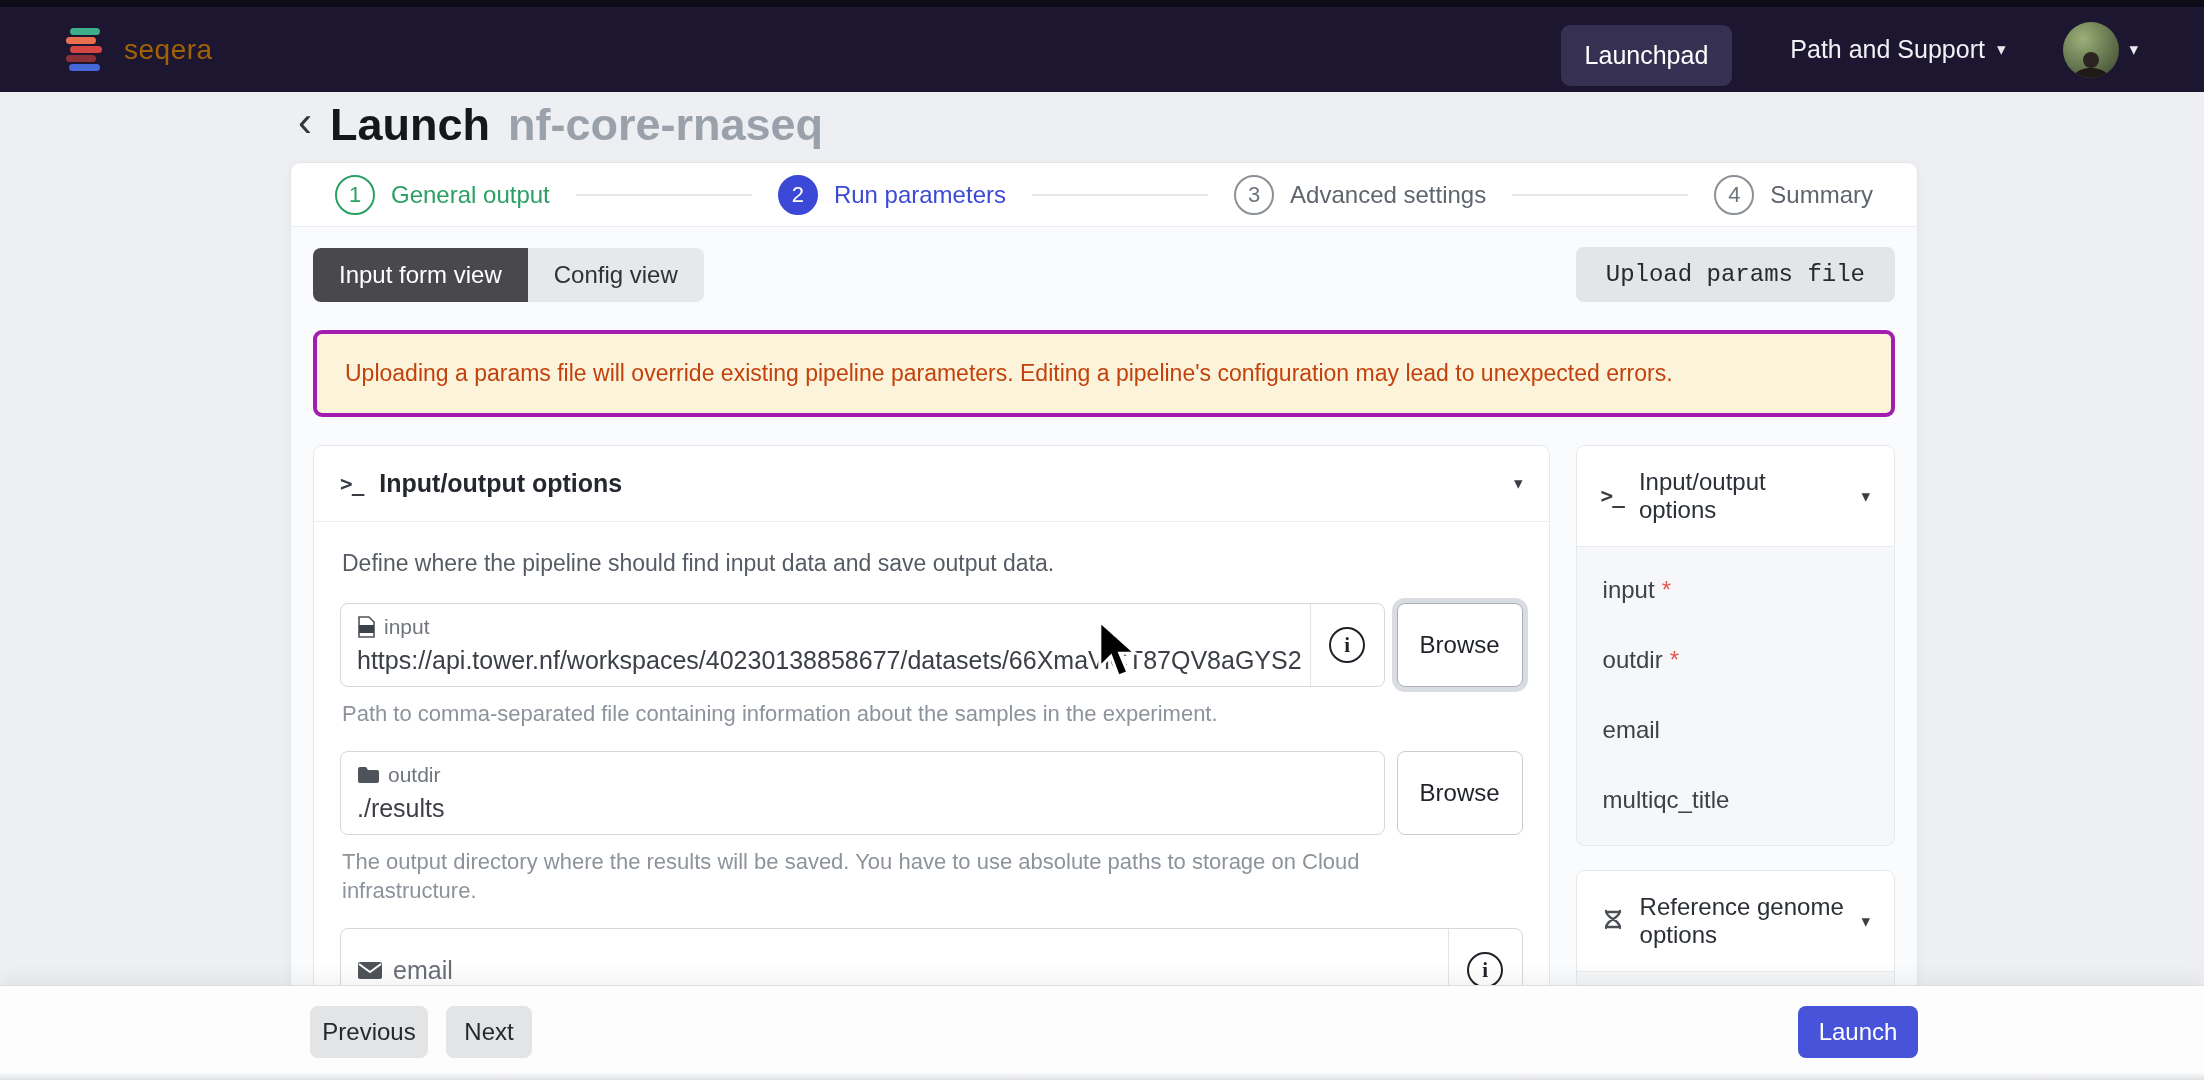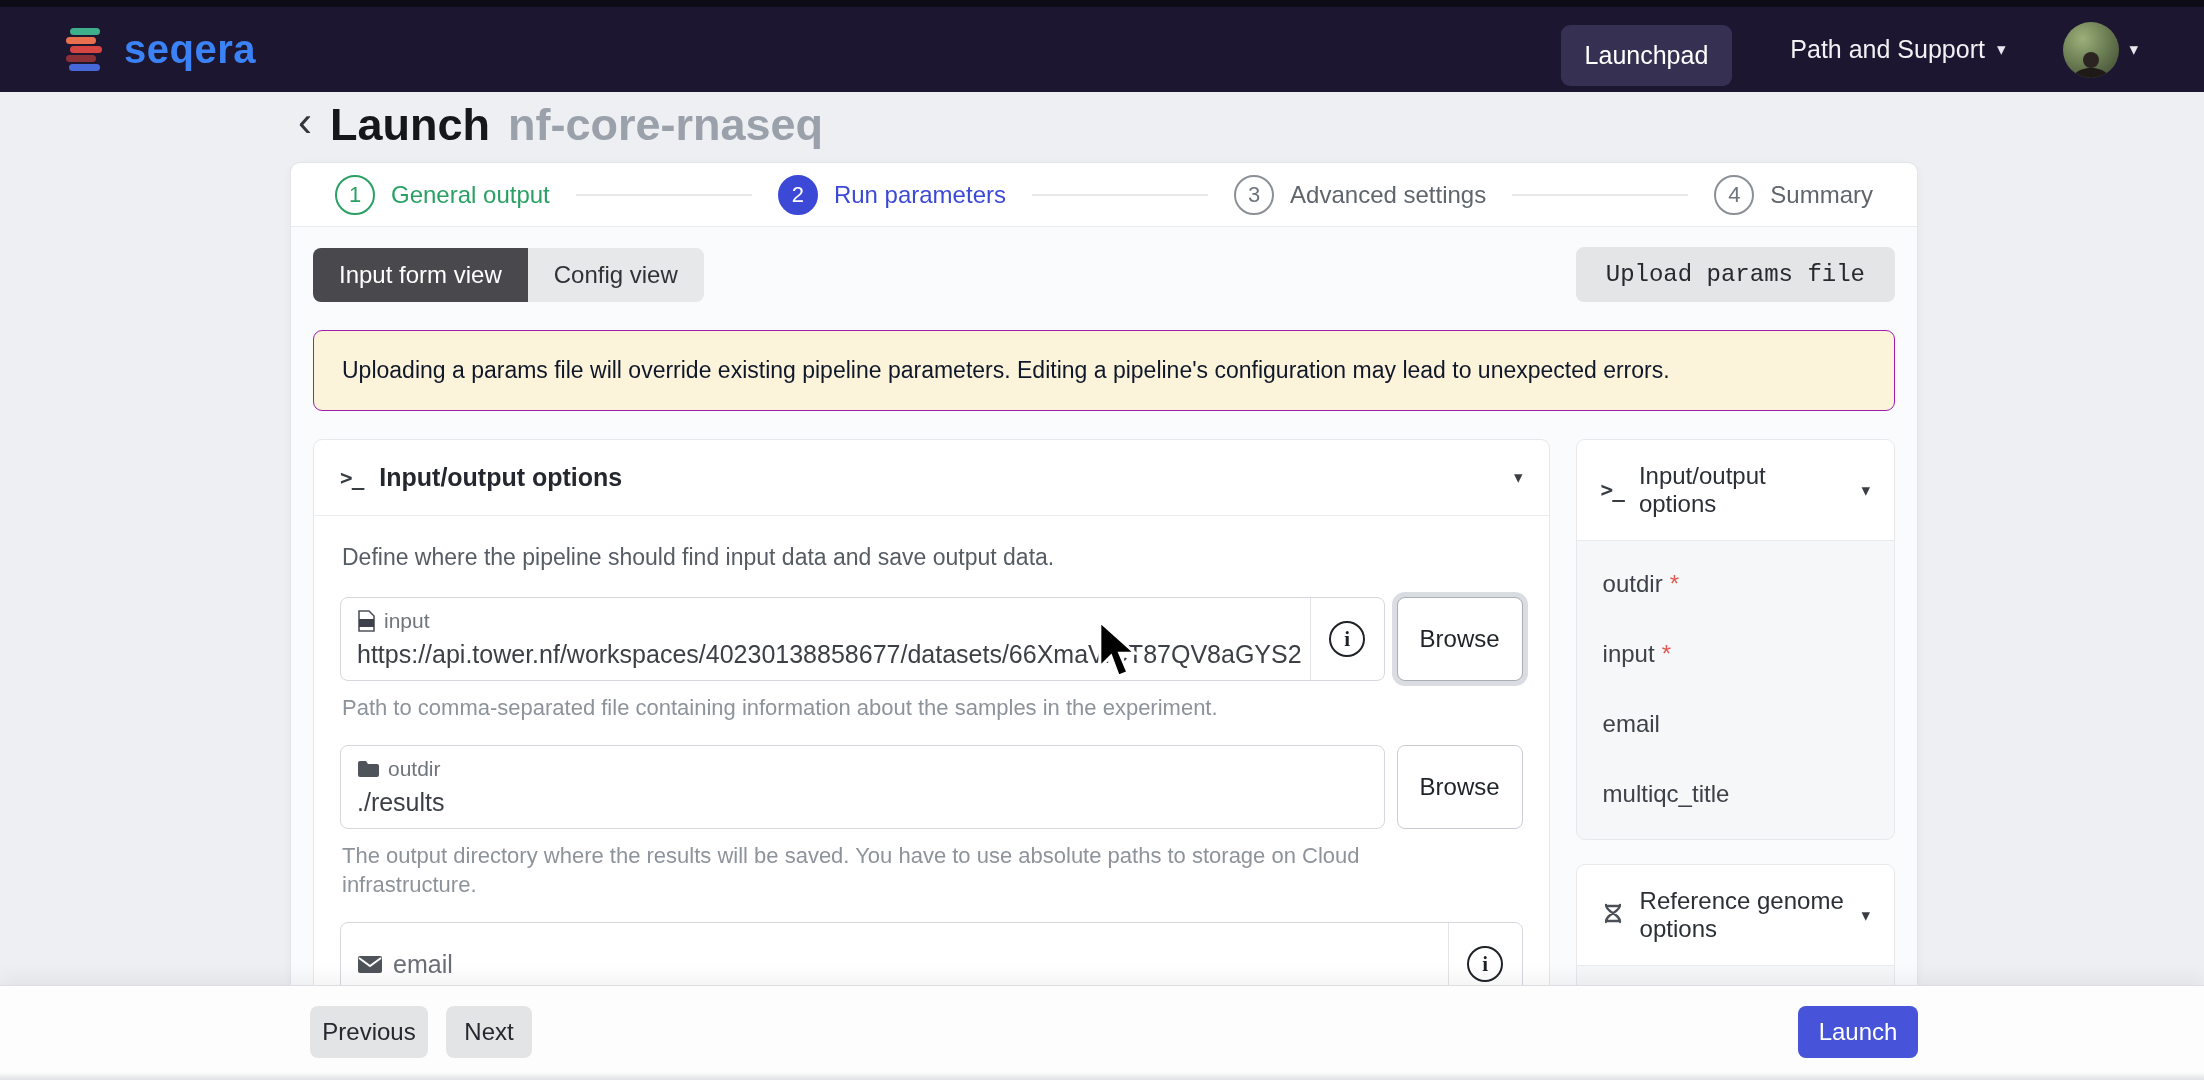--- a/index.html
+++ b/index.html
@@ -5,21 +5,21 @@
   * { margin:0; padding:0; box-sizing:border-box; }
   html,body { width:2204px; height:1080px; }
   body { font-family:"Liberation Sans", sans-serif; background:#edeff2; overflow:hidden; }
   .viewport { position:relative; width:2204px; height:1080px; overflow:hidden; background:#edeff2; }
 
   
   .navbar { position:absolute; top:0; left:0; right:0; height:92px; background:#1c1631;
             border-top:7px solid #0d0b16; display:flex; align-items:center; padding:0 66px 0 60px; }
   .brand { display:flex; align-items:center; gap:16px; }
   .brand-logo { width:48px; height:52px; }
-  .brand-name { color:#3b82f6; font-size:40px; font-weight:700; letter-spacing:0.5px; }
+  .brand-name { color:#a16207; font-size:28px; font-weight:400; letter-spacing:0.5px; }
   .nav-right { margin-left:auto; display:flex; align-items:center; gap:58px; }
   .launchpad-btn { background:#363052; color:#fff; font-size:25px; padding:16px 24px; border:none;
                    border-radius:9px; cursor:pointer;margin-top:12px; }
   .help-menu { color:#f2f2f5; font-size:25px; display:flex; align-items:center; gap:12px; cursor:pointer; }
   .caret { font-size:17px; line-height:1; }
   .caret.light { color:#e8e8ee; }
   .avatar-wrap { display:flex; align-items:center; gap:10px; cursor:pointer; }
   .avatar { width:56px; height:56px; border-radius:50%; overflow:hidden;
             background:radial-gradient(circle at 35% 30%, #9db07a 0%, #6d7f54 45%, #39422f 100%);
             position:relative; }
@@ -54,22 +54,22 @@
   
   .toggle-row { margin-top:20px; display:flex; align-items:center; }
   .seg-group { display:flex; }
   .seg-btn { font-size:24px; padding:13px 26px; border:none; cursor:pointer; }
   .seg-btn.selected { background:#48484d; color:#fff; border-radius:8px 0 0 8px; }
   .seg-btn.unselected { background:#e7e8ea; color:#2f3237; border-radius:0 8px 8px 0; }
   .upload-btn { margin-left:auto; background:#e3e5e7; border:none; border-radius:8px; font-size:24px;
                 color:#26292e; padding:14px 30px; cursor:pointer;font-family:Liberation Mono, monospace; }
 
   
-  .banner { margin-top:28px; background:#fcf4da; border:1px solid #a21caf; border-radius:9px;
-            padding:26px 28px; font-size:23px; color:#0f172a; }
+  .banner { margin-top:28px; background:#fcf4da; border:4px solid #a21caf; border-radius:9px;
+            padding:26px 28px; font-size:23px; color:#c2410c; }
 
   
   .columns { margin-top:28px; display:flex; gap:26px; align-items:flex-start; }
 
   
   .form-card { flex:1; background:#fff; border:1px solid #e6e8eb; border-radius:9px; }
   .section-header { display:flex; align-items:center; gap:16px; padding:23px 26px; border-bottom:1px solid #eceef0; cursor:pointer; }
   .term-icon { font-family:"DejaVu Sans Mono", monospace; font-weight:700; font-size:21px; color:#383d44; letter-spacing:-1px; }
   .section-title { font-size:25px; font-weight:600; color:#24282e; }
   .section-caret { margin-left:auto; color:#3a3e44; font-size:17px; }
@@ -263,24 +263,24 @@
         <div class="sidebar">
 
           <div class="side-card">
             <div class="side-header">
               <span class="term-icon">&gt;_</span>
               <span class="side-title">Input/output options</span>
               <span class="section-caret">▾</span>
             </div>
             <div class="side-items">
               <div class="side-item">
+                <span>input</span><span class="req">*</span>
+              </div>
+              <div class="side-item">
                 <span>outdir</span><span class="req">*</span>
-              </div>
-              <div class="side-item">
-                <span>input</span><span class="req">*</span>
               </div>
               <div class="side-item">
                 <span>email</span>
               </div>
               <div class="side-item">
                 <span>multiqc_title</span>
               </div>
             </div>
           </div>
 

